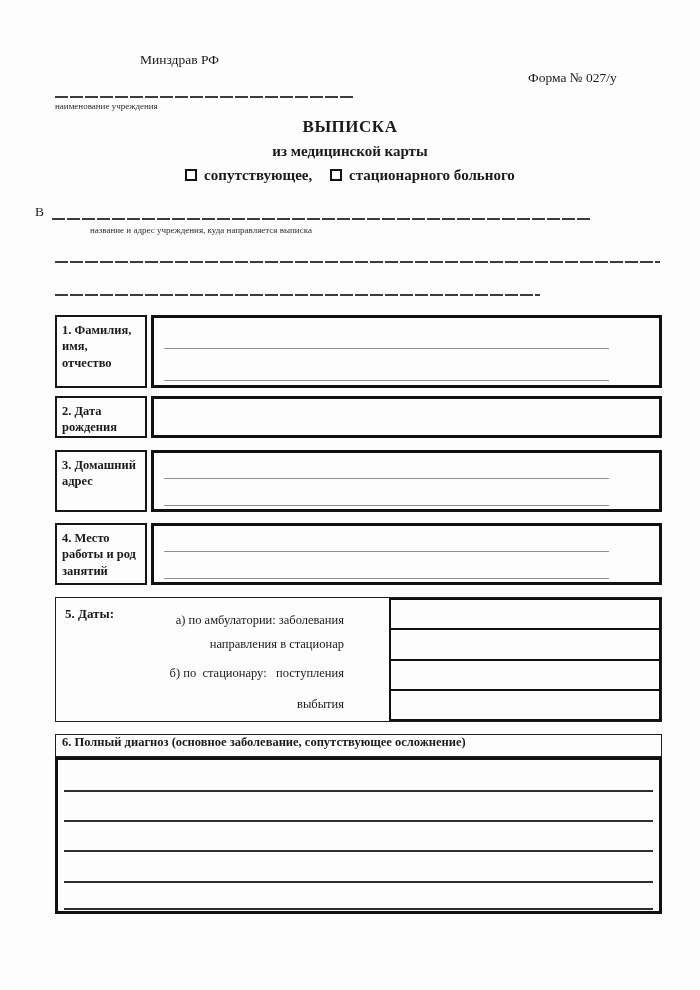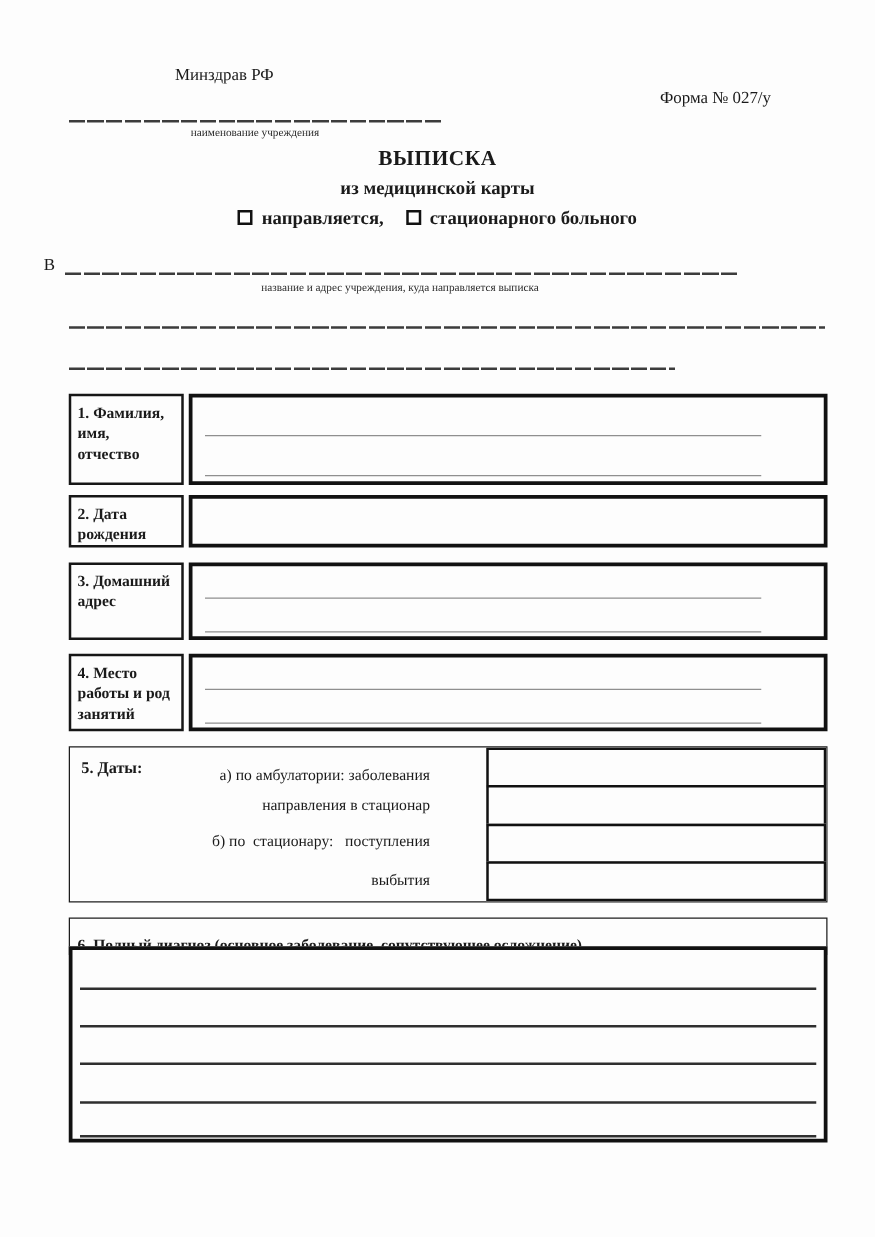--- a/index.html
+++ b/index.html
@@ -21,21 +21,20 @@
   .form-no  { left: 528px; top: 70px; font-size: 13.5px; }
 
   
   .uline {
     height: 2px;
     background: repeating-linear-gradient(to right, #3c3c3c 0 13px, rgba(0,0,0,0) 13px 15px);
   }
   .caption {
     font-size: 9px;
     color: #2c2c2c;
-    text-align: center;
   }
 
   .inst-line    { left: 55px;  top: 96px;  width: 298px; }
   .inst-caption { left: 55px;  top: 101px; width: 298px; }
 
   
   .title-1 { left: 0; top: 117px; width: 700px; text-align: center; font-size: 17px; font-weight: bold; letter-spacing: .5px; }
   .title-2 { left: 0; top: 143px; width: 700px; text-align: center; font-size: 15px; font-weight: bold; }
   .title-3 { left: 0; top: 167px; width: 700px; text-align: center; font-size: 15px; font-weight: bold; }
   .chk {
@@ -114,21 +113,21 @@
     flex: 1;
     border: 2px solid #111;
     background: #fdfdfd;
   }
   .date-cell + .date-cell { margin-top: -2px; }
 
   
   .r6-header {
     top: 734px; height: 23px;
     border: 1.5px solid #1d1d1d;
-    padding: 14px 6px;
+    padding: 0 6px;
     font-size: 12.5px;
     font-weight: bold;
     background: #fdfdfd;
   }
   .r6-body {
     top: 757px; height: 157px;
     border: 3px solid #111;
     background: #fdfdfd;
   }
   .diag-line {
@@ -150,21 +149,21 @@
 
   <div class="abs ministry">Минздрав РФ</div>
   <div class="abs form-no">Форма № 027/у</div>
 
   <div class="abs uline inst-line"></div>
   <div class="abs caption inst-caption">наименование учреждения</div>
 
   <div class="abs title-2">из медицинской карты</div>
   <div class="abs title-1">ВЫПИСКА</div>
   <div class="abs title-3">
-    <span class="chk first"></span><span>направляется,</span>
+    <span class="chk first"></span><span>сопутствующее,</span>
     <span class="chk"></span><span>стационарного больного</span>
   </div>
 
   <div class="abs v-prefix">В</div>
   <div class="abs uline v-line"></div>
   <div class="abs caption v-caption">название и адрес учреждения, куда направляется выписка</div>
   <div class="abs uline free-line-1"></div>
   <div class="abs uline free-line-2"></div>
 
   <div class="abs row r1">

